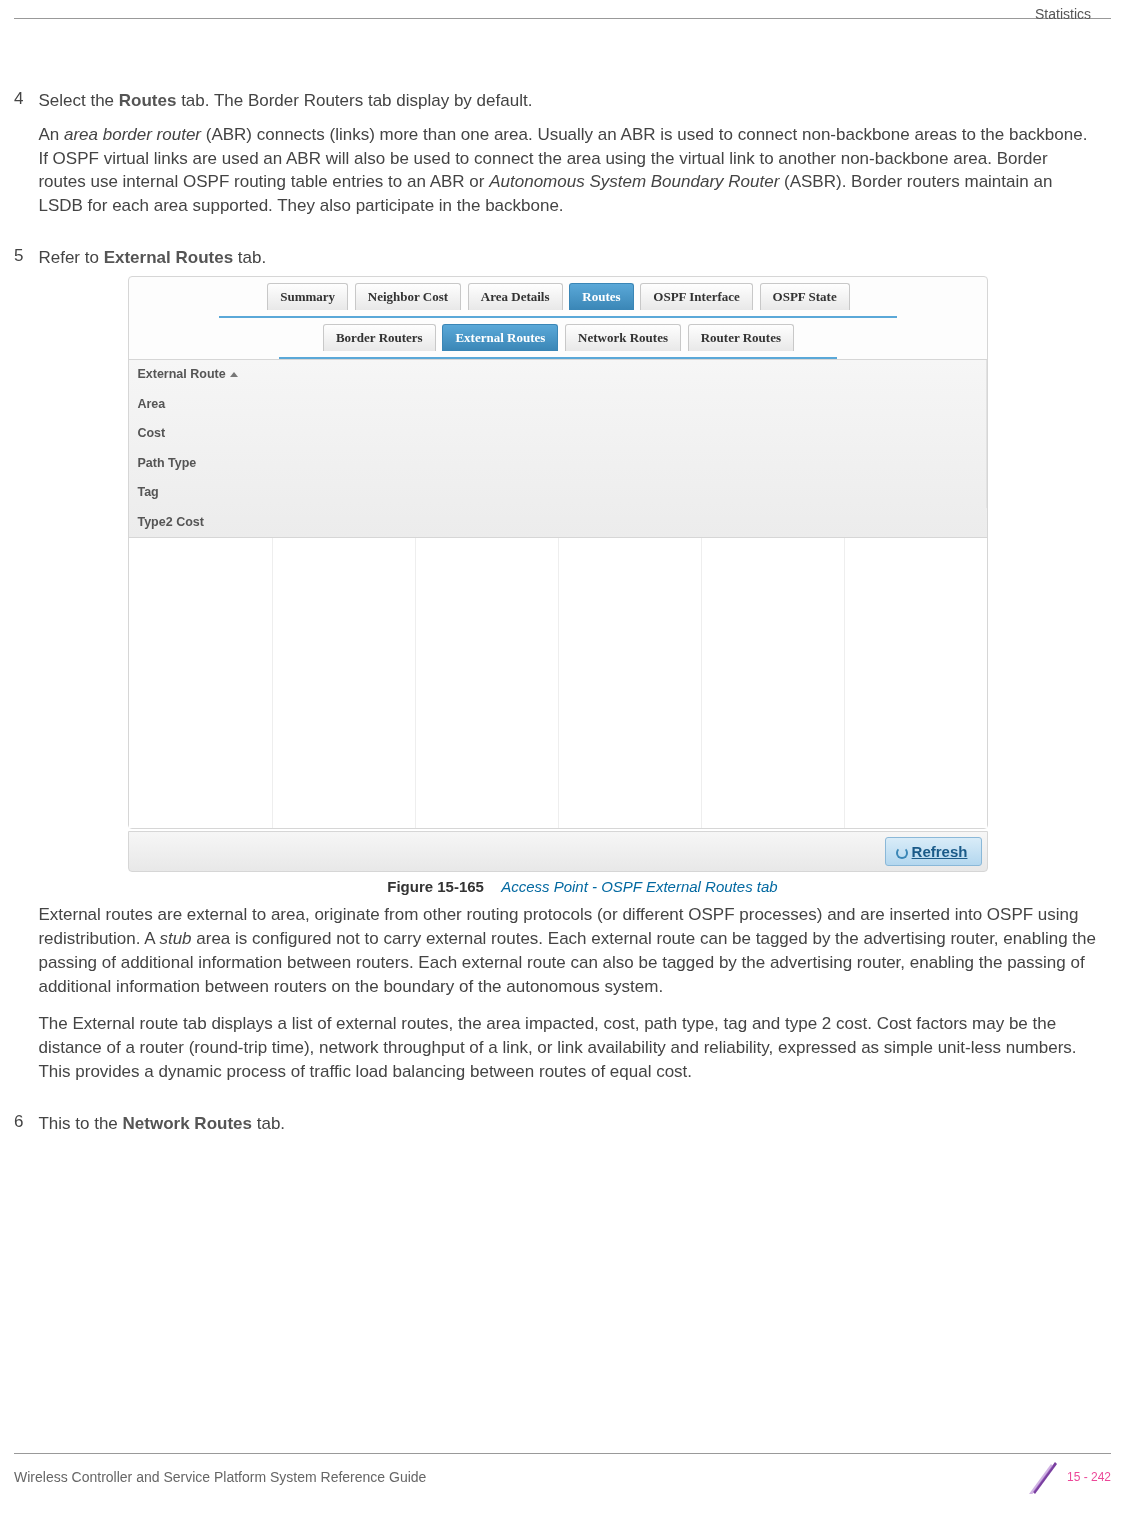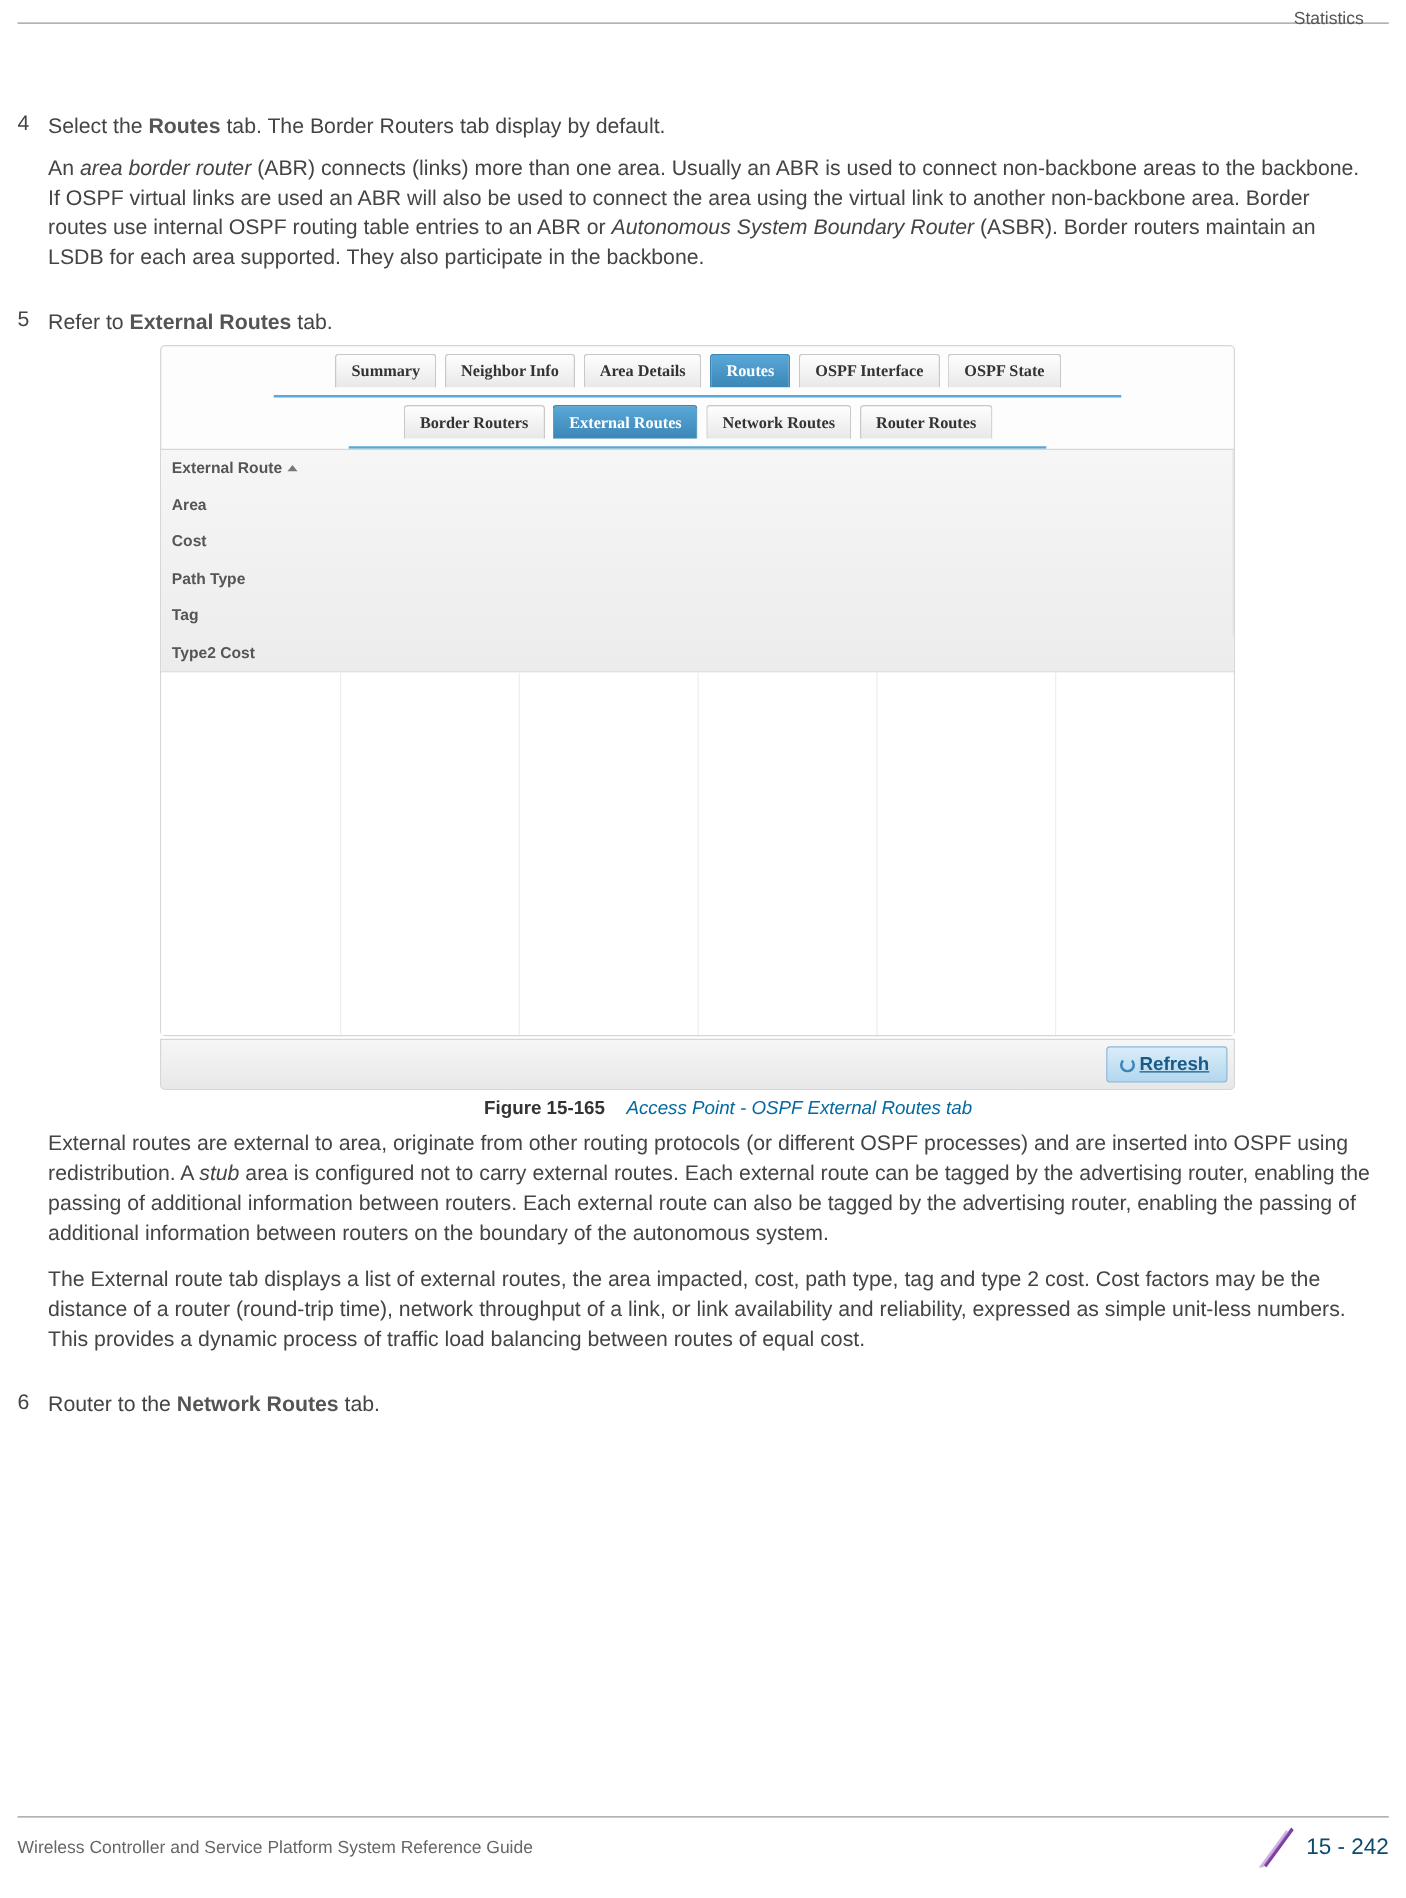--- a/index.html
+++ b/index.html
@@ -164,21 +164,21 @@
     display: flex;
     justify-content: space-between;
     align-items: center;
   }
   .page-slash {
     width: 34px;
     height: 34px;
     position: relative;
   }
   .page-slash svg { width: 34px; height: 34px; }
-  .pnum { display: flex; align-items: center; gap: 6px; font-size: 18px; color: #0c4a6e; justify-content: flex-end;}
+  .pnum { display: flex; align-items: center; gap: 6px; font-size: 12px; color: #ec4899; justify-content: flex-end;}
 </style>
 </head>
 <body>
 
 <div class="header-corner">Statistics</div>
 <div class="header-line"></div>
 
 <div class="content">
 
   <div class="para">
@@ -194,21 +194,21 @@
   <div class="para">
     <span class="list-num">5</span>
     <span class="list-body">
       <span>Refer to </span><span class="bold-term">External Routes</span><span> tab.</span>
 
       
       <div class="figure-wrap">
         <div class="panel">
           <div class="tabs-row1">
             <span class="tab">Summary</span>
-            <span class="tab">Neighbor Info</span>
+            <span class="tab">Neighbor Cost</span>
             <span class="tab">Area Details</span>
             <span class="tab active">Routes</span>
             <span class="tab">OSPF Interface</span>
             <span class="tab">OSPF State</span>
           </div>
           <div class="tab-underline"></div>
           <div class="tabs-row2">
             <span class="tab">Border Routers</span>
             <span class="tab active">External Routes</span>
             <span class="tab">Network Routes</span>
@@ -245,21 +245,21 @@
       <div class="para">
         <span>External routes are external to area, originate from other routing protocols (or different OSPF processes) and are inserted into OSPF using redistribution. A </span><span class="italic-term">stub</span><span> area is configured not to carry external routes. Each external route can be tagged by the advertising router, enabling the passing of additional information between routers. Each external route can also be tagged by the advertising router, enabling the passing of additional information between routers on the boundary of the autonomous system.</span>
       </div>
       <div class="para">The External route tab displays a list of external routes, the area impacted, cost, path type, tag and type 2 cost. Cost factors may be the distance of a router (round-trip time), network throughput of a link, or link availability and reliability, expressed as simple unit-less numbers. This provides a dynamic process of traffic load balancing between routes of equal cost.</div>
     </span>
   </div>
 
   <div class="para">
     <span class="list-num">6</span>
     <span class="list-body">
-      <span>Router to the </span><span class="bold-term">Network Routes</span><span> tab.</span>
+      <span>This to the </span><span class="bold-term">Network Routes</span><span> tab.</span>
     </span>
   </div>
 
 </div>
 
 <div class="page-footer">
   <span>Wireless Controller and Service Platform System Reference Guide</span>
   <span class="pnum">
     <span class="page-slash">
       <svg viewBox="0 0 34 34">

